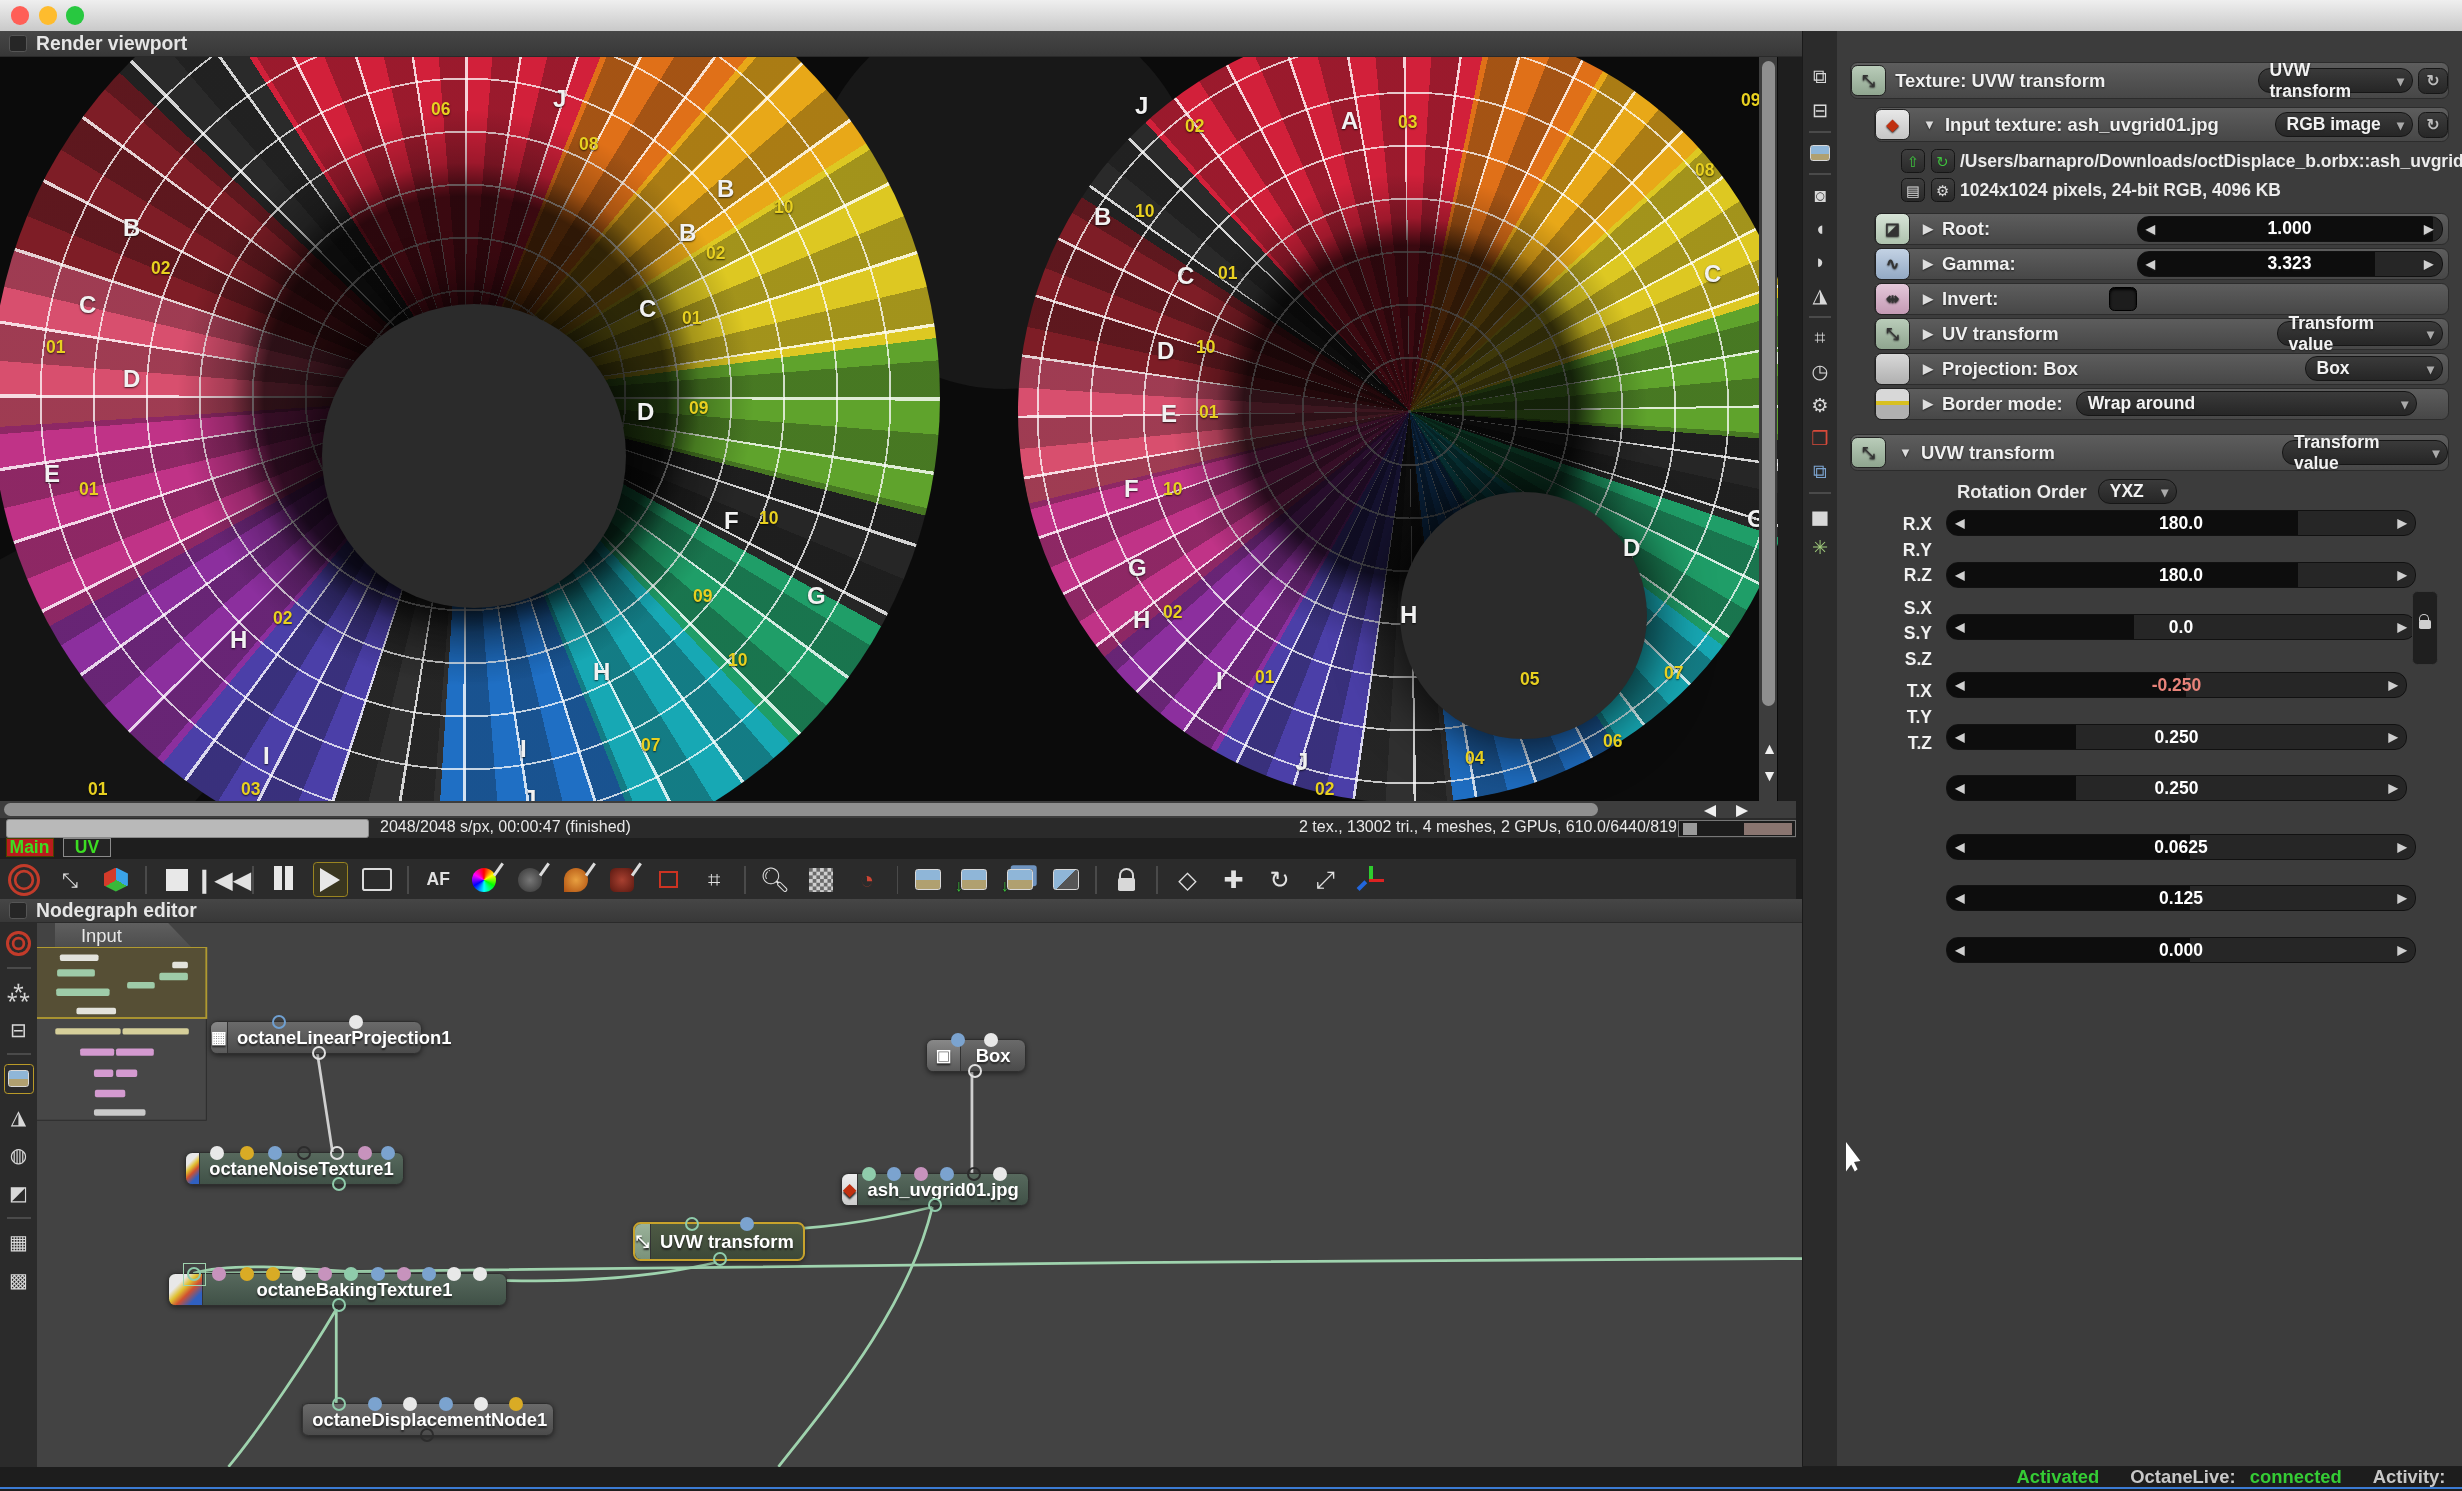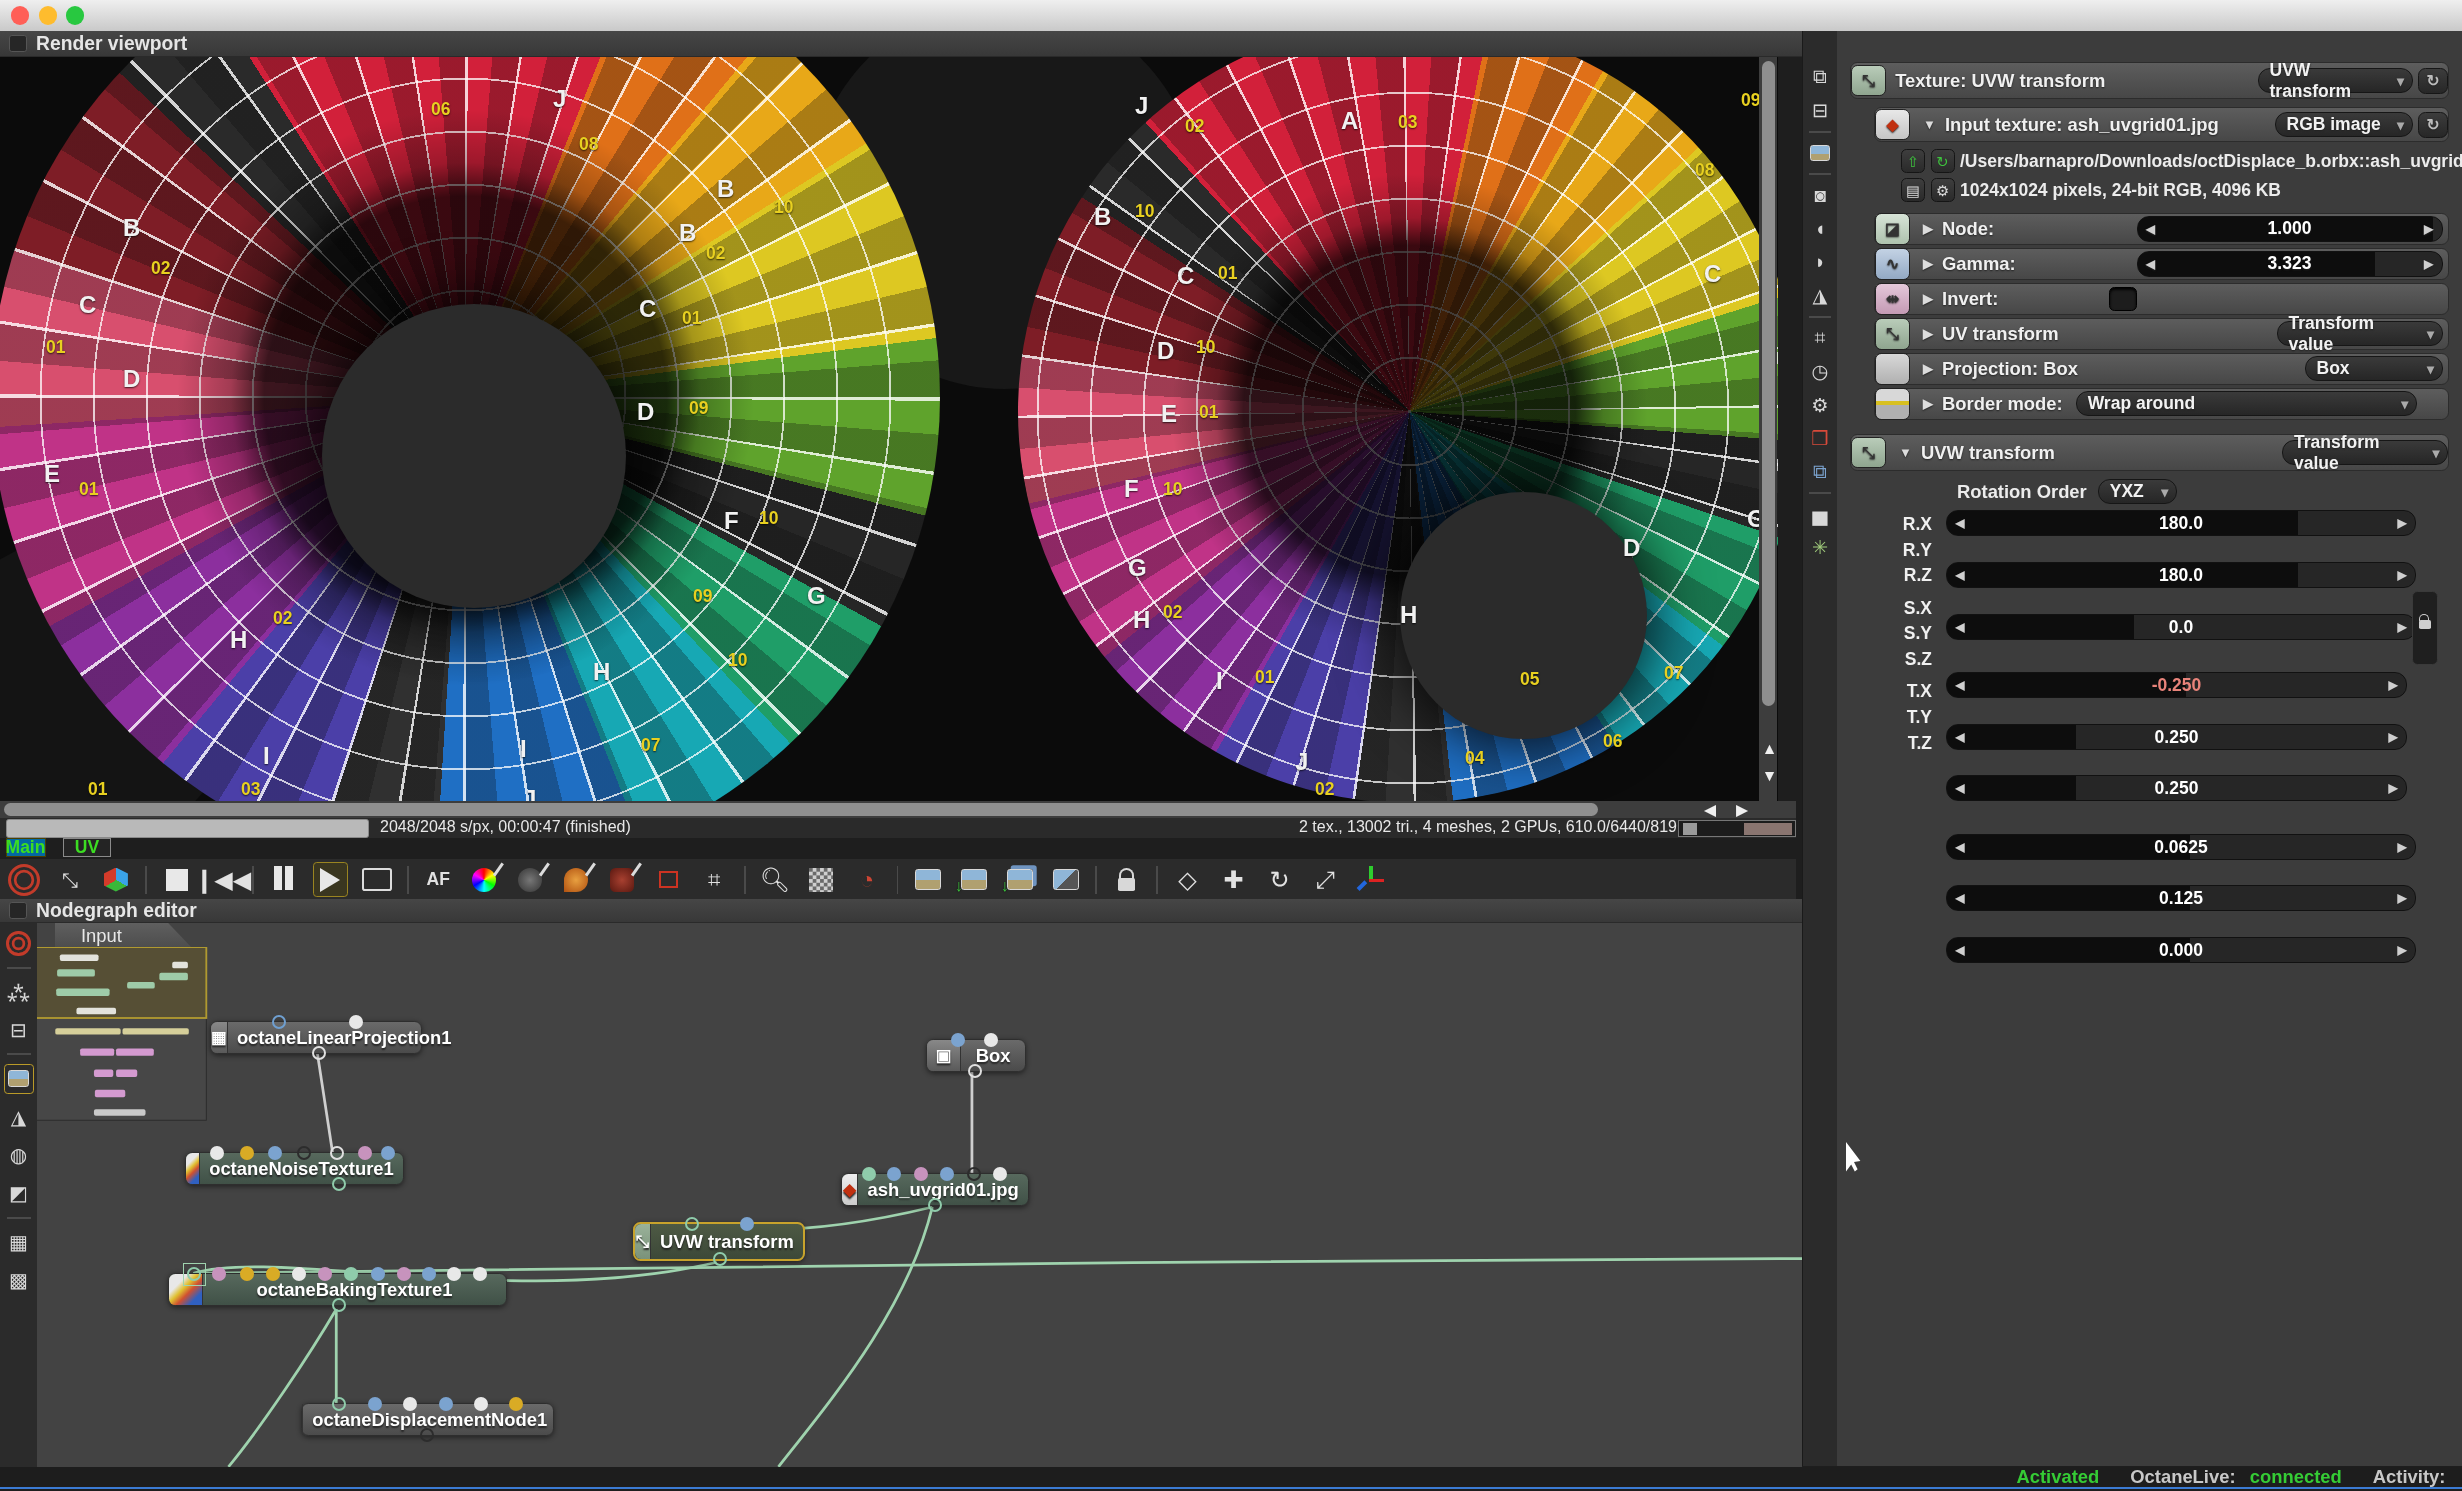--- a/index.html
+++ b/index.html
@@ -230,21 +230,21 @@
 <div id="statusrow" class="abs">
   <div id="progress" class="abs"></div>
   <div class="abs" style="left:380px;top:0">2048/2048 s/px, 00:00:47 (finished)</div>
   <div class="abs" style="left:1299px;top:0">2 tex., 13002 tri., 4 meshes, 2 GPUs, 610.0/6440/8191 MB</div>
   <div id="membar" class="abs">
     <div id="memsq" class="abs"></div>
     <div id="memfill" class="abs"></div>
   </div>
 </div>
 
-<div class="vtab abs" style="left:5.5px;width:40px;background:#0369a1;border:0.9px solid #4a4000">Main</div>
+<div class="vtab abs" style="left:5.5px;width:48px;background:#b91c1c;border:0.9px solid #4a4000">Main</div>
 <div class="vtab abs" style="left:63px;width:48px;background:#242424;border:1.8px solid #8a8a8a">UV</div>
 
 <div id="toolbar" class="abs">
   <div class="tbtn">
       <span class="target"></span>
     </div>
   <div class="tbtn">
       <span class="g" style="font-size:20px">⤡</span>
     </div>
   <div class="tbtn">
@@ -583,21 +583,21 @@
       </span>
     <span class="mini">
         <span style="color:#ddd">⚙</span>
       </span>
     <span class="flab">1024x1024 pixels, 24-bit RGB, 4096 KB</span>
   </div>
 
   <div class="irow" style="top:182px;left:37px;width:573px">
     <span class="chip" style="background:linear-gradient(#d7e4d7,#aec2ae)">◪</span>
     <span class="disc">▶</span>
-    <span>Node:</span>
+    <span>Root:</span>
     <span style="flex:1"></span>
     <span class="sld" style="width:304px;margin-right:5.5px;--f:97%">
         <span>1.000</span>
       </span>
   </div>
   <div class="irow" style="top:217px;left:37px;width:573px">
     <span class="chip" style="background:linear-gradient(#c3d2e4,#93a9c4)">∿</span>
     <span class="disc">▶</span>
     <span>Gamma:</span>
     <span style="flex:1"></span>

